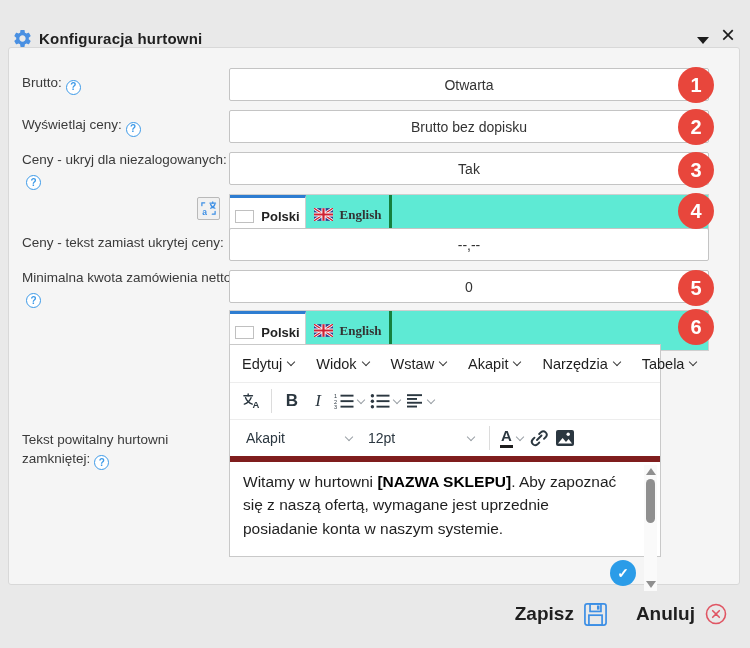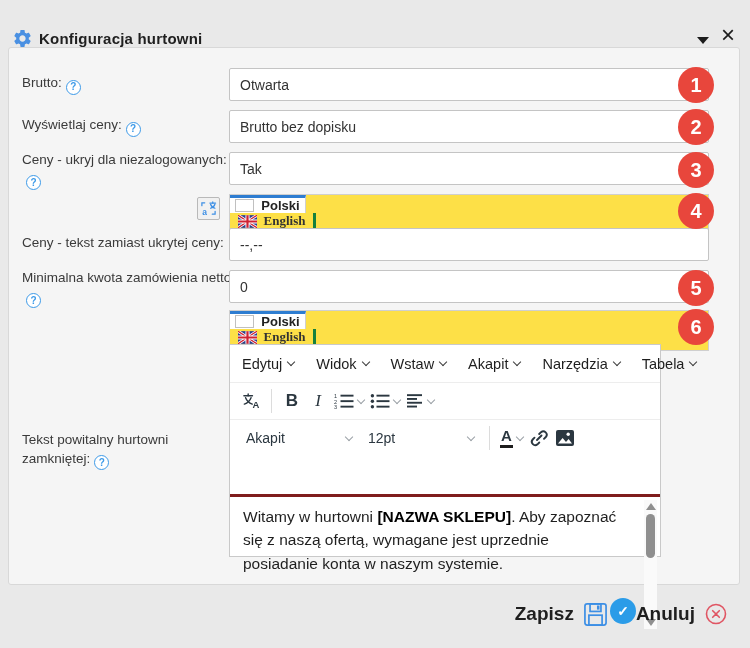--- a/index.html
+++ b/index.html
@@ -26,29 +26,29 @@
   .panel { position:absolute; left:8px; top:47px; width:732px; height:538px;
     background:#f5f5f5; border:1px solid #d8d8d8; border-radius:3px; }
 
   .lbl { position:absolute; left:13px; width:214px; font-size:13.5px; color:#3a3a3a; line-height:1.4; }
   .help { display:inline-flex; align-items:center; justify-content:center;
     width:15px; height:15px; border:1.5px solid #3d9ae8; border-radius:50%;
     font-size:10px; font-weight:700; color:#3d9ae8; margin-left:4px; vertical-align:-3px; cursor:pointer; background:#fff; }
 
   .inp { position:absolute; left:220px; width:480px; height:33px;
     border:1px solid #c4c4c4; border-radius:2px; background:#fff;
-    font-family:"Liberation Sans", sans-serif; font-size:14px; color:#333; padding:0 10px; outline:none; }
+    font-family:"Liberation Sans", sans-serif; font-size:14px; color:#333; padding:0 10px; outline:none;text-align:center; }
 
   .badge { position:absolute; left:669px; width:36px; height:36px; border-radius:50%;
     background:#e8463c; color:#fff; font-size:20px; font-weight:700;
     display:flex; align-items:center; justify-content:center; z-index:5; }
 
   
   .tabbar { position:absolute; left:220px; width:480px; height:41px;
-    background:#fde047; border:1px solid #cfcfcf; display:flex;flex-direction:column; }
+    background:#5eead4; border:1px solid #cfcfcf; display:flex; }
   .tab { display:flex; align-items:center; justify-content:center; gap:7px;
     font-size:13px; font-weight:700; color:#222; cursor:pointer; }
   .tab.active { width:76px; background:#fff; border-top:3px solid #2e7dd1; border-right:1px solid #cfcfcf; }
   .tab.inactive { width:86px; border-right:3px solid #15803d; color:#333;font-family:Liberation Serif, serif; }
   .flag-pl { width:19px; height:13px; border:1px solid #c0c0c0; display:block; }
   .flag-pl .t { height:50%; background:#fbfbfb; }
   .flag-pl .b { height:50%; background:#d8342c; }
   .flag-en { width:19px; height:13px; display:block; }
 
   .xlate-btn { position:absolute; left:188px; top:149px; width:23px; height:23px;
@@ -67,22 +67,22 @@
   .chev.lite { border-color:#9aa0a6; }
   .toolbar { height:37px; display:flex; align-items:center; border-top:1px solid #ededed; padding-left:8px; }
   .tbtn { display:inline-flex; align-items:center; justify-content:center;
     min-width:26px; height:28px; cursor:pointer; color:#2b3740; gap:4px; padding:0 3px; }
   .tsep { width:1px; height:24px; background:#dcdcdc; margin:0 7px; }
   .b-glyph { font-weight:800; font-size:17px; font-family:"Liberation Sans",sans-serif; }
   .i-glyph { font-style:italic; font-size:17px; font-family:"Liberation Serif",serif; }
   .sel-label { font-size:14px; color:#2b3740; }
   .fore-a { font-weight:700; font-size:15px; border-bottom:3px solid #1d1d1d; line-height:1.1; padding:0 1px; }
 
-  .content { position:relative; height:138px; border-top:3px solid #7f1d1d;
-    padding:8px 32px 8px 13px; font-size:15.5px; color:#1f1f1f; line-height:1.5; cursor:text; overflow:hidden;margin-top:38px; }
+  .content { position:relative; height:138px; border-top:6px solid #7f1d1d;
+    padding:8px 32px 8px 13px; font-size:15.5px; color:#1f1f1f; line-height:1.5; cursor:text; overflow:hidden; }
   .content .bld { font-weight:800; color:#000; }
 
   .sbar { position:absolute; top:3px; right:3px; bottom:3px; width:13px; background:#fafafa; }
   .sb-up, .sb-dn { position:absolute; left:2px; width:0; height:0; cursor:pointer;
     border-left:5px solid transparent; border-right:5px solid transparent; }
   .sb-up { top:3px; border-bottom:7px solid #8f8f8f; }
   .sb-dn { bottom:3px; border-top:7px solid #8f8f8f; }
   .sb-thumb { position:absolute; left:2px; top:14px; width:9px; height:44px; border-radius:5px; background:#8f8f8f; cursor:grab; }
 
   .check-badge { position:absolute; right:24px; bottom:8px; width:26px; height:26px; border-radius:50%;

